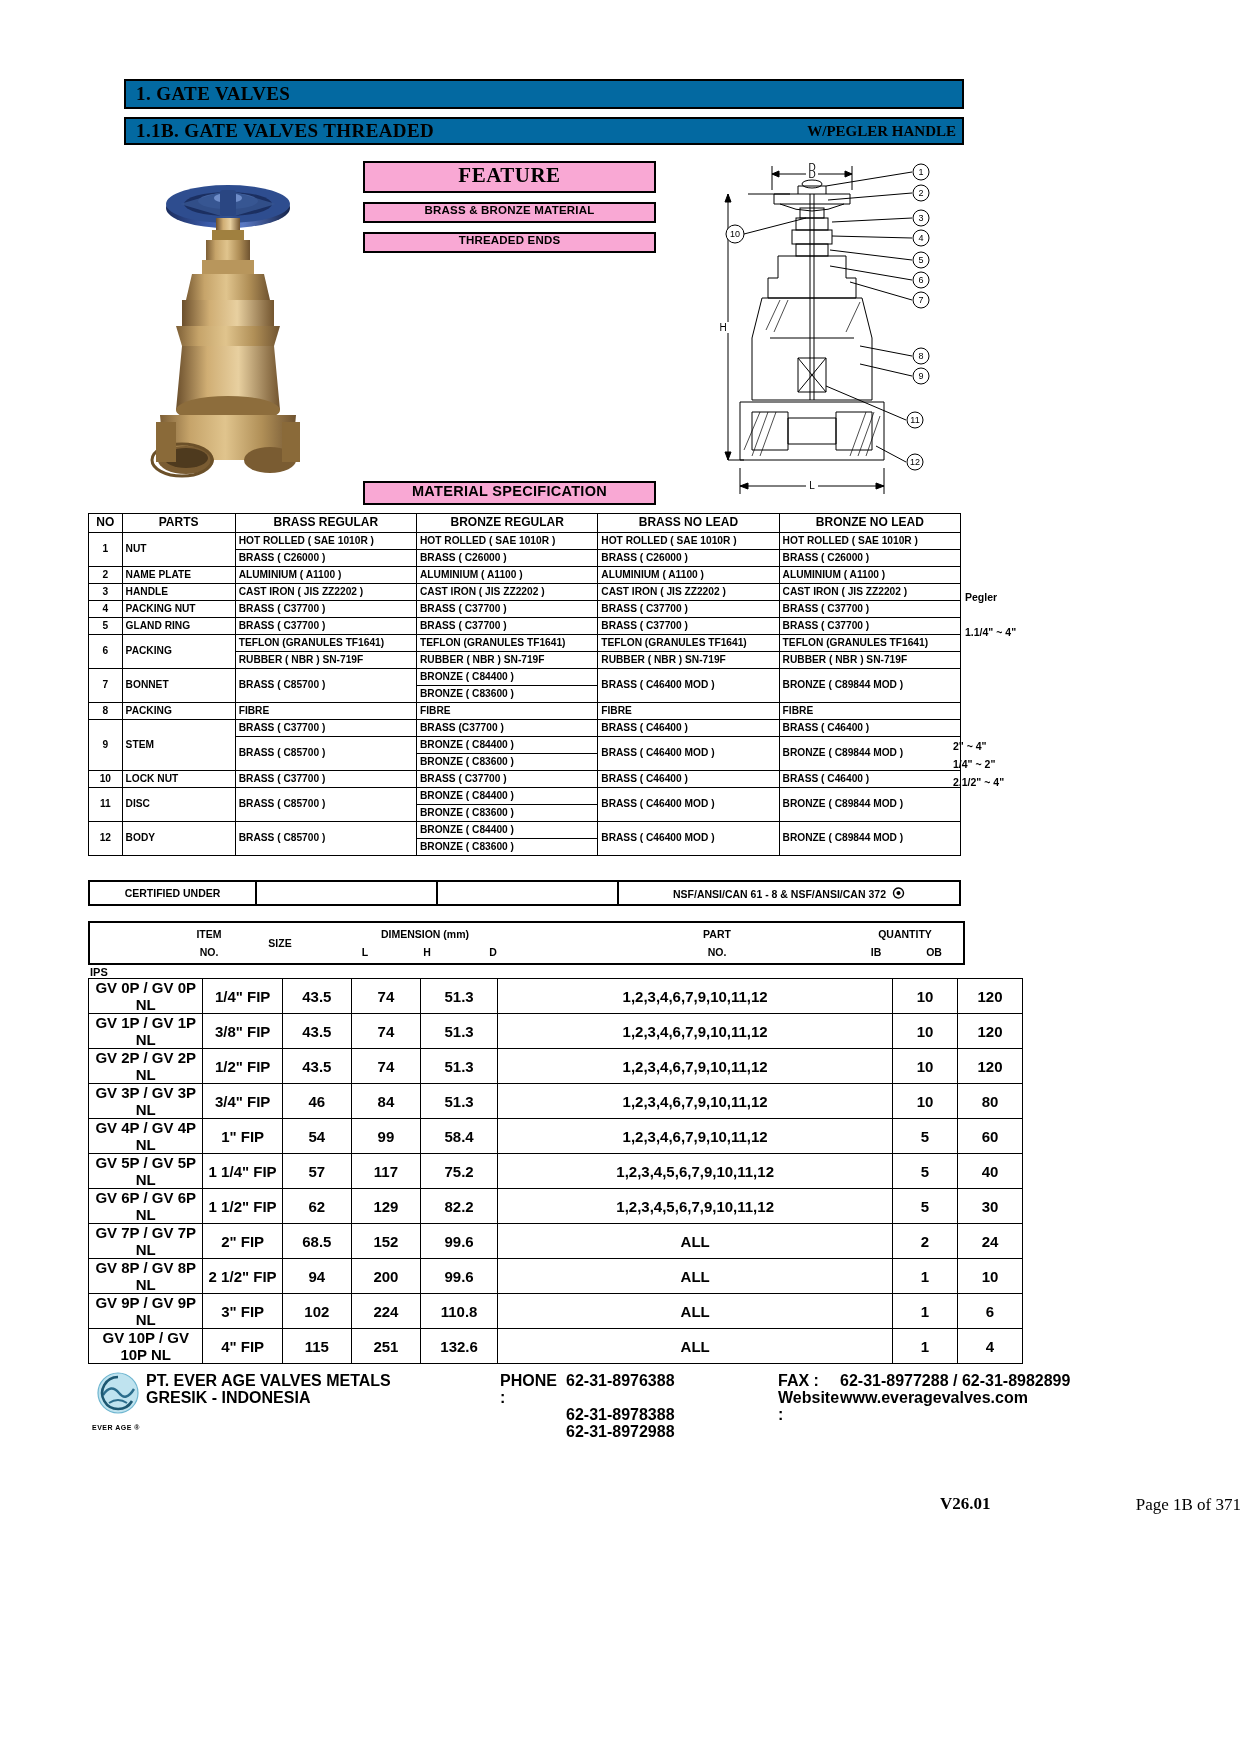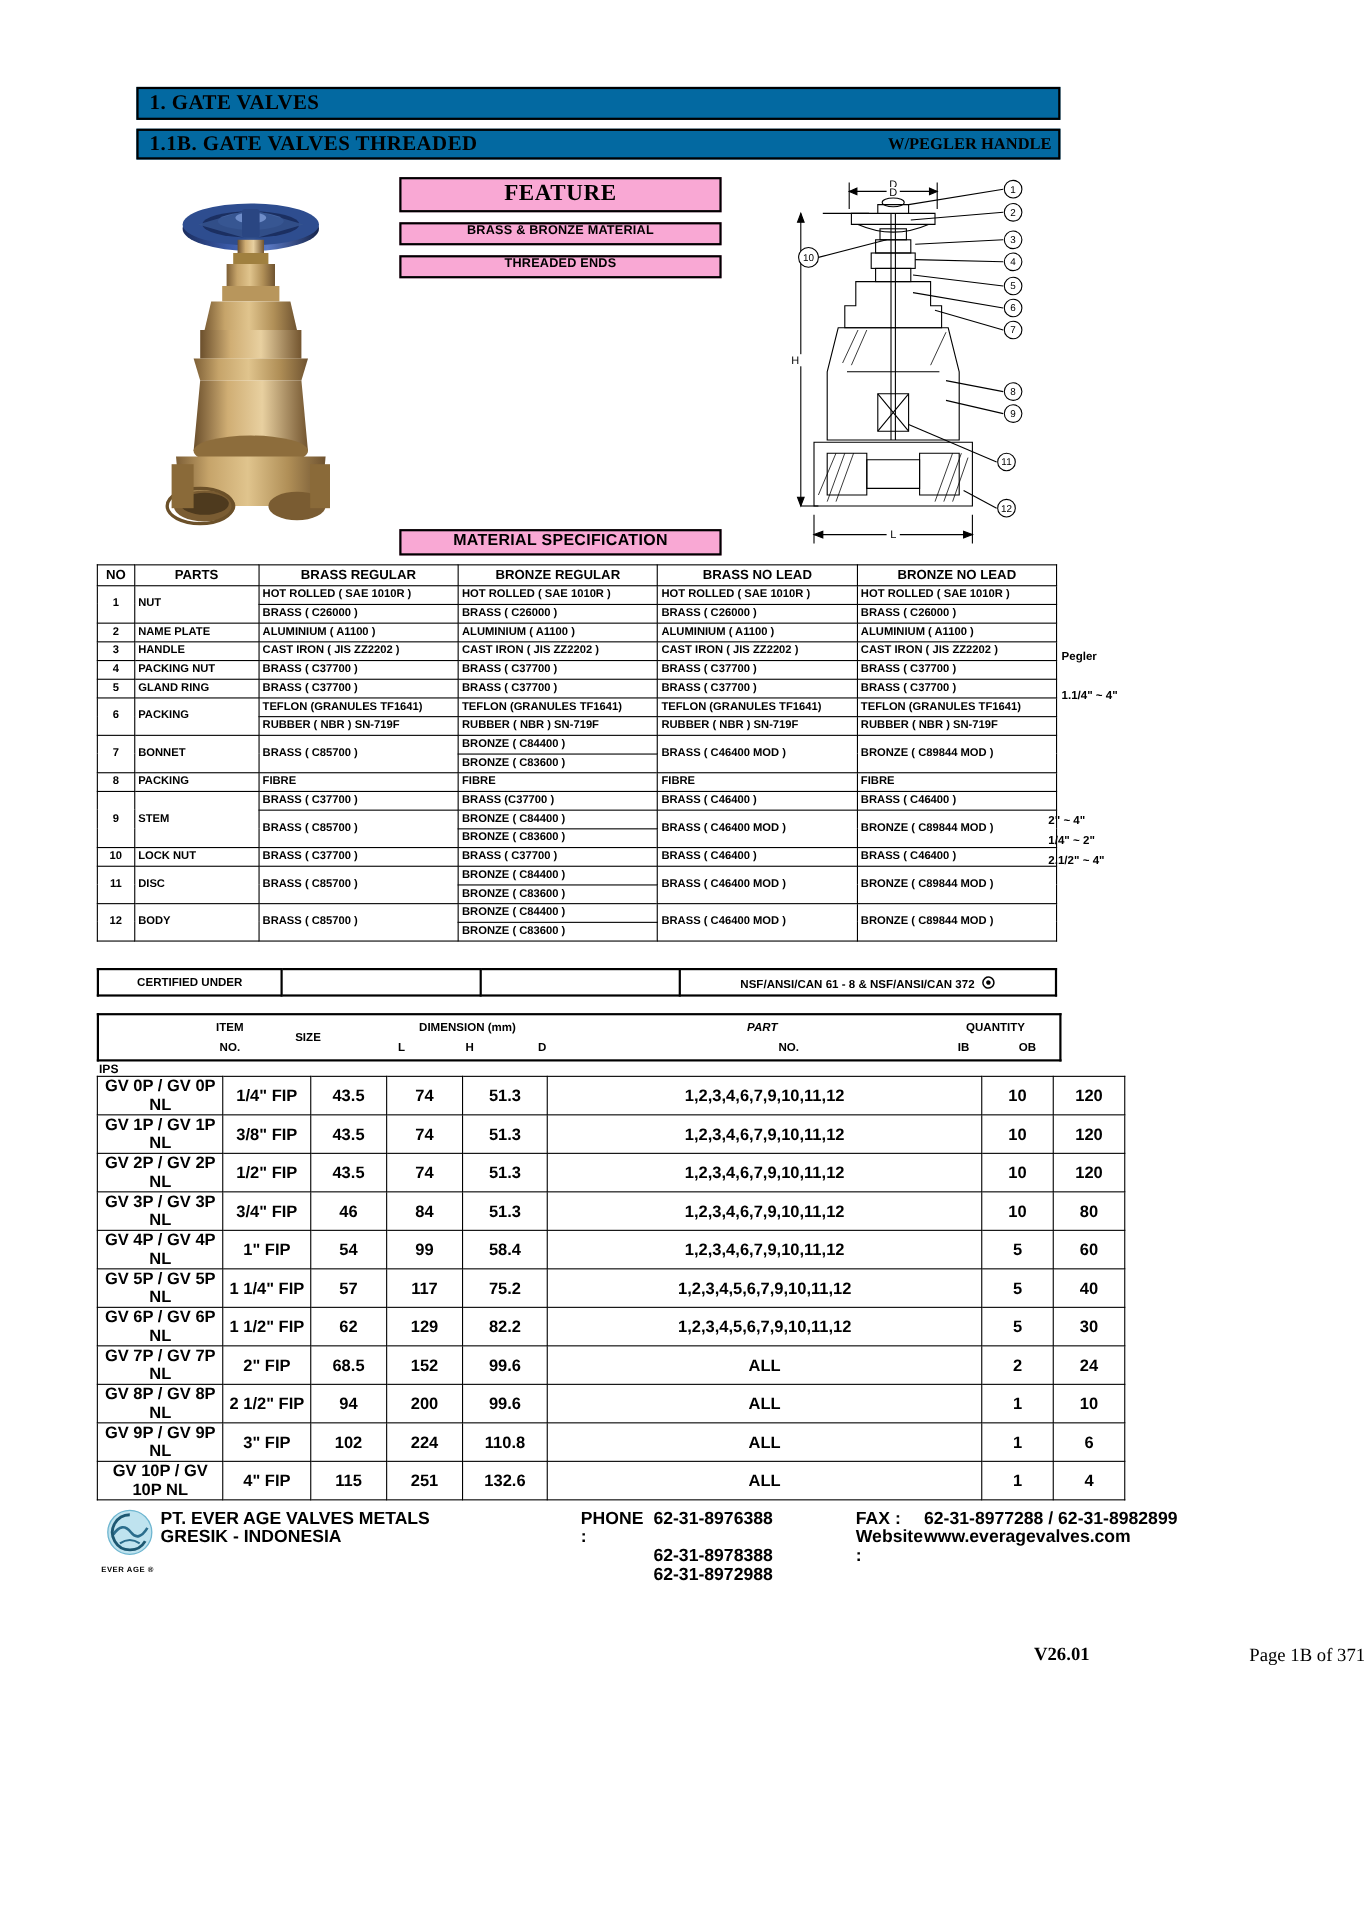--- a/index.html
+++ b/index.html
@@ -92,21 +92,21 @@
   #dimtable .c-d{width:70px;}
   #dimtable .c-part{width:378px;}
   #dimtable .c-ib{width:58px;}
   #dimtable .c-ob{width:58px;}
   #logo{position:absolute;left:95px;top:1371px;width:46px;height:48px;}
   .fcol{position:absolute;font-weight:bold;line-height:17px;}
   #fc1{left:146px;top:1372px;}
   #fc2{left:500px;top:1372px;}
   #fc3{left:778px;top:1372px;}
   #fc2 .row{display:flex;}
-  #fc2 .k{width:66px;margin-left:28px;}
+  #fc2 .k{width:66px;}
   #fc3 .row{display:flex;}
   #fc3 .k{width:62px;}
   .logotext{position:absolute;left:92px;top:1424px;font-size:7px;font-weight:bold;letter-spacing:.5px;}
 
   #pagefoot{position:absolute;left:0;top:1495px;width:1241px;text-align:right;
             font-size:17px;font-family:"Liberation Serif",serif;}
   #version{position:absolute;left:940px;top:1494px;font-size:17px;
            font-family:"Liberation Serif",serif;font-weight:bold;}
 </style>
 </head>
@@ -485,21 +485,21 @@
         <tr>
       <td>
         <div class="dh">
           <span style="left:84px;top:5px;width:70px;">ITEM</span>
           <span style="left:84px;top:23px;width:70px;">NO.</span>
           <span style="left:154px;top:14px;width:72px;">SIZE</span>
           <span style="left:240px;top:5px;width:190px;">DIMENSION (mm)</span>
           <span style="left:244px;top:23px;width:62px;">L</span>
           <span style="left:306px;top:23px;width:62px;">H</span>
           <span style="left:368px;top:23px;width:70px;">D</span>
-          <span style="left:414px;top:5px;width:378px;font-style:italic;">PART</span>
+          <span style="left:438px;top:5px;width:378px;">PART</span>
           <span style="left:438px;top:23px;width:378px;">NO.</span>
           <span style="left:757px;top:5px;width:116px;">QUANTITY</span>
           <span style="left:757px;top:23px;width:58px;">IB</span>
           <span style="left:815px;top:23px;width:58px;">OB</span>
         </div>
       </td>
     </tr>
   </tbody>
     </table>
 

